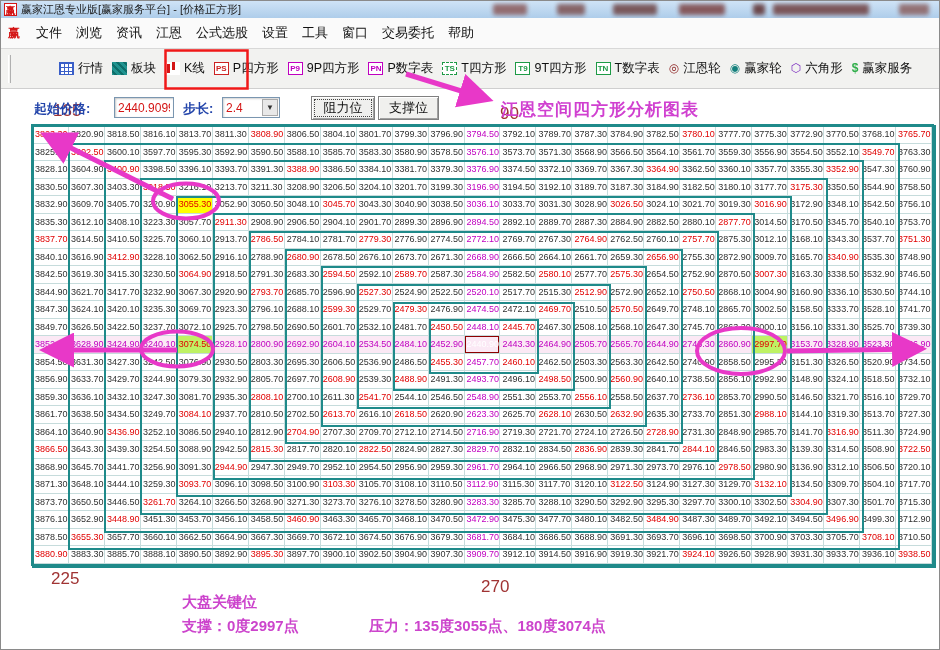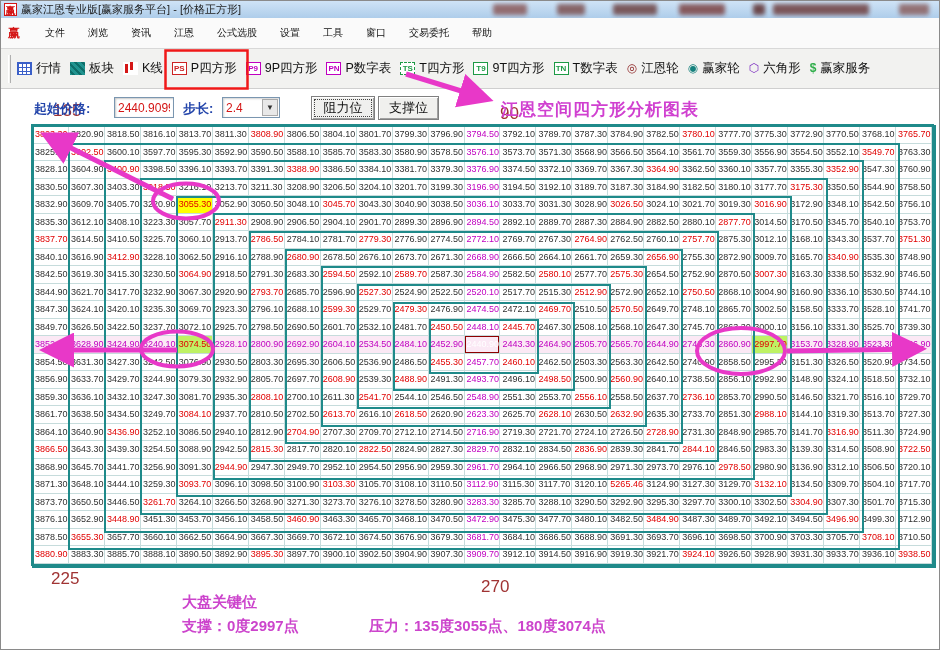--- a/index.html
+++ b/index.html
@@ -12,21 +12,21 @@
   .tb-logo { width:13px; height:13px; margin:0 4px 0 3px; background:#fff;
     color:#d41616; font-weight:bold; font-size:10px; line-height:13px; text-align:center;
     border:1px solid #d41616; }
   .tb-title { font-size:11px; color:#1c1c1c; white-space:nowrap; }
   .tb-blur { position:absolute; top:3px; height:11px; border-radius:2px; filter:blur(2px); opacity:.85; }
   
   .menubar { position:absolute; left:0; top:17px; width:940px; height:31px; background:#fafafa;
     border-bottom:1px solid #d8d8d8; display:flex; align-items:center; }
   .menu-logo { width:14px; height:14px; margin:0 8px 0 6px; color:#d41616; font-weight:bold;
     font-size:12px; line-height:14px; text-align:center; }
-  .menu-item { font-size:10px; color:#111; padding:3px 7px; cursor:default;margin-left:9px; }
+  .menu-item { font-size:13px; color:#111; padding:3px 7px; cursor:default; }
   
   .toolbar { position:absolute; left:0; top:48px; width:940px; height:40px; background:#f2f2f0;
     border-bottom:1px solid #cfcfcf; display:flex; align-items:center; }
   .tool-grip { width:3px; height:28px; border-left:1px solid #fff; border-right:1px solid #b0b0b0; margin:0 6px 0 7px; }
   .tool-item { display:flex; align-items:center; margin-right:9px; cursor:default; }
   .tool-item .lbl { font-size:12.5px; color:#111; margin-left:4px; white-space:nowrap; }
   .badge { font-size:8px; font-weight:bold; width:15px; height:13px; line-height:11px; text-align:center;
     background:#fff; }
   .icon-grid { width:15px; height:13px; background:#fff; border:1px solid #3a5fc8;
     background-image:linear-gradient(#3a5fc8 1px,transparent 1px),linear-gradient(90deg,#3a5fc8 1px,transparent 1px);
@@ -103,21 +103,21 @@
       <div class="menu-item">设置</div>
       <div class="menu-item">工具</div>
       <div class="menu-item">窗口</div>
       <div class="menu-item">交易委托</div>
       <div class="menu-item">帮助</div>
     </div>
 </div>
 
 <div class="toolbar">
   <div class="tool-grip"></div>
-  <div id="toolbar-items" style="display:flex;align-items:flex-end;">
+  <div id="toolbar-items" style="display:flex;align-items:flex-end;margin-left:42px;">
       <div class="tool-item">
         <div class="icon-grid"></div>
         <span class="lbl">行情</span>
       </div>
       <div class="tool-item">
         <div class="icon-blocks"></div>
         <span class="lbl">板块</span>
       </div>
       <div class="tool-item">
         <div class="icon-candles"></div>
@@ -702,21 +702,21 @@
     <div class="cell">3098.50</div>
     <div class="cell">3100.90</div>
     <div class="cell r">3103.30</div>
     <div class="cell">3105.70</div>
     <div class="cell">3108.10</div>
     <div class="cell">3110.50</div>
     <div class="cell m">3112.90</div>
     <div class="cell">3115.30</div>
     <div class="cell">3117.70</div>
     <div class="cell">3120.10</div>
-    <div class="cell r">5265.46</div>
+    <div class="cell r">3122.50</div>
     <div class="cell">3124.90</div>
     <div class="cell">3127.30</div>
     <div class="cell">3129.70</div>
     <div class="cell r">3132.10</div>
     <div class="cell">3134.50</div>
     <div class="cell">3309.70</div>
     <div class="cell">3504.10</div>
     <div class="cell">3717.70</div>
     <div class="cell">3873.70</div>
     <div class="cell">3650.50</div>

